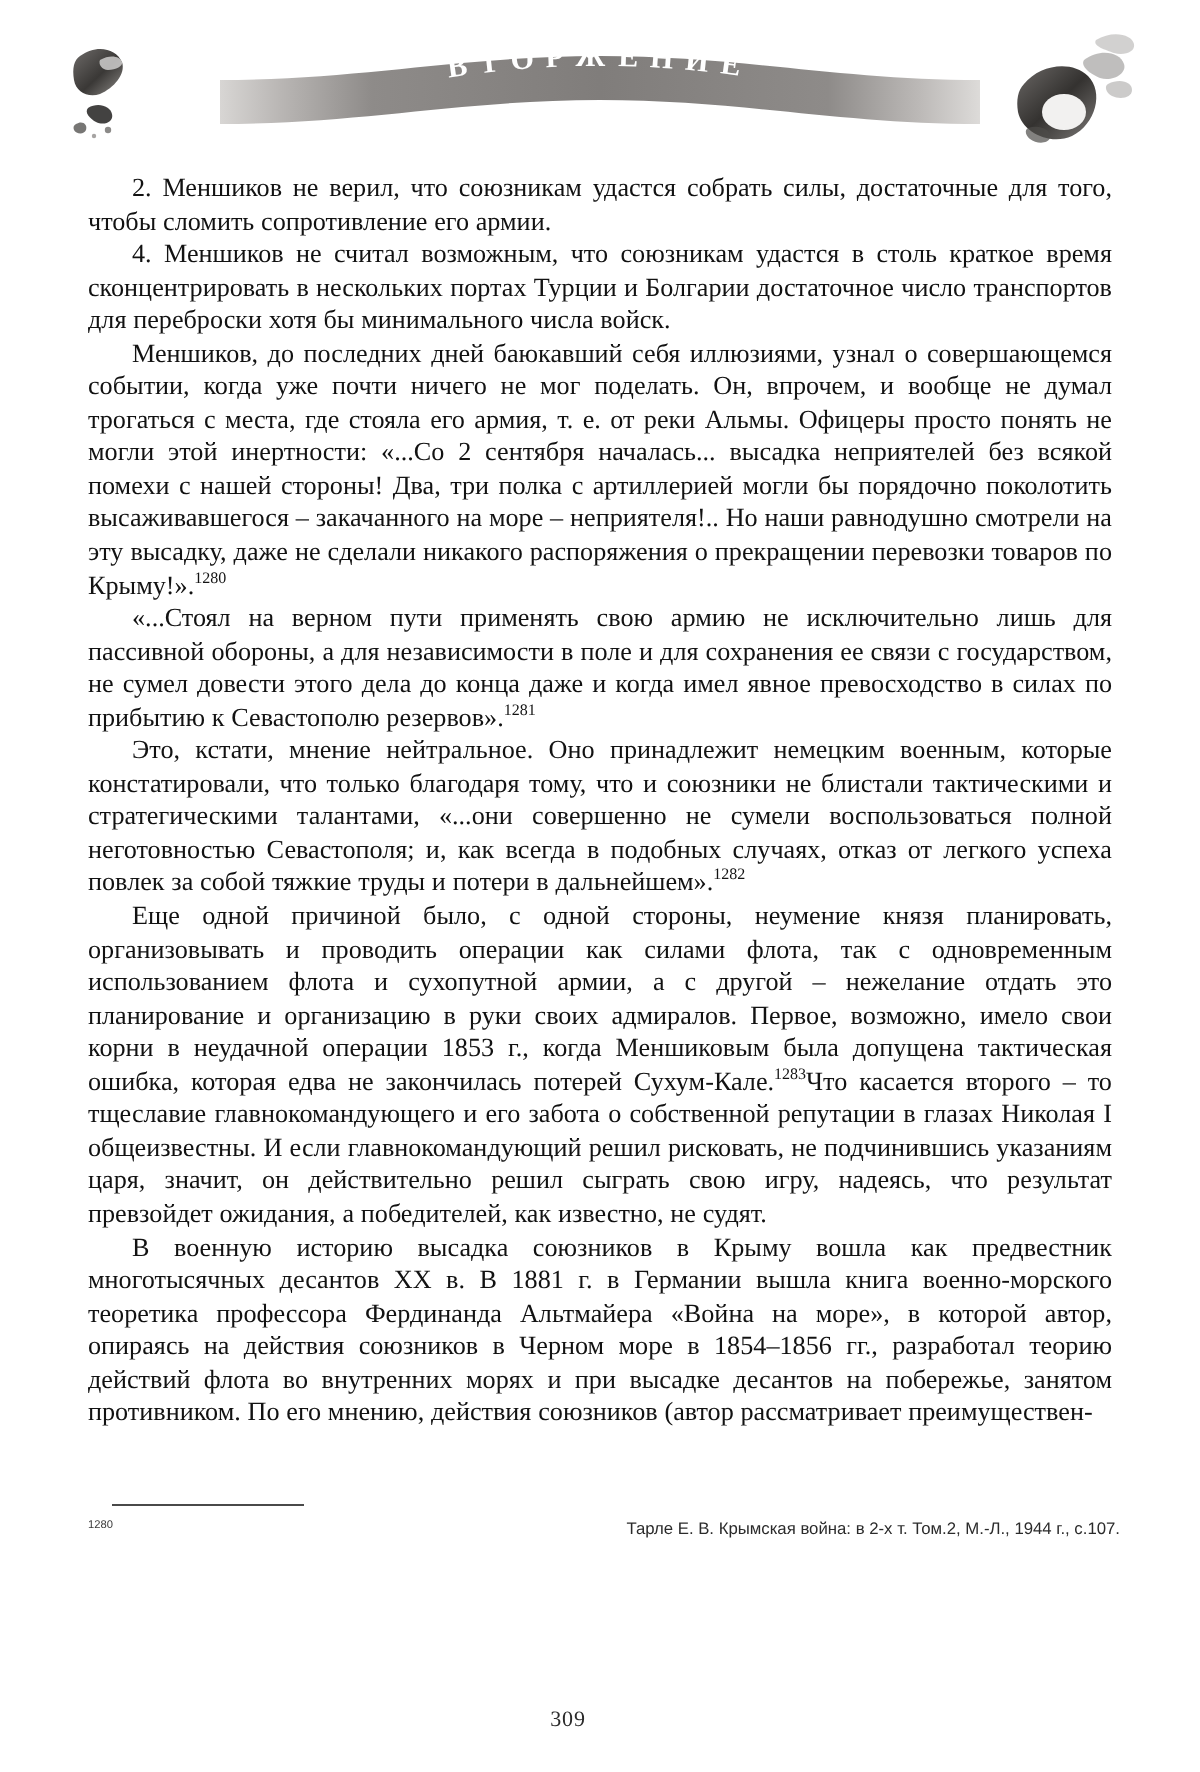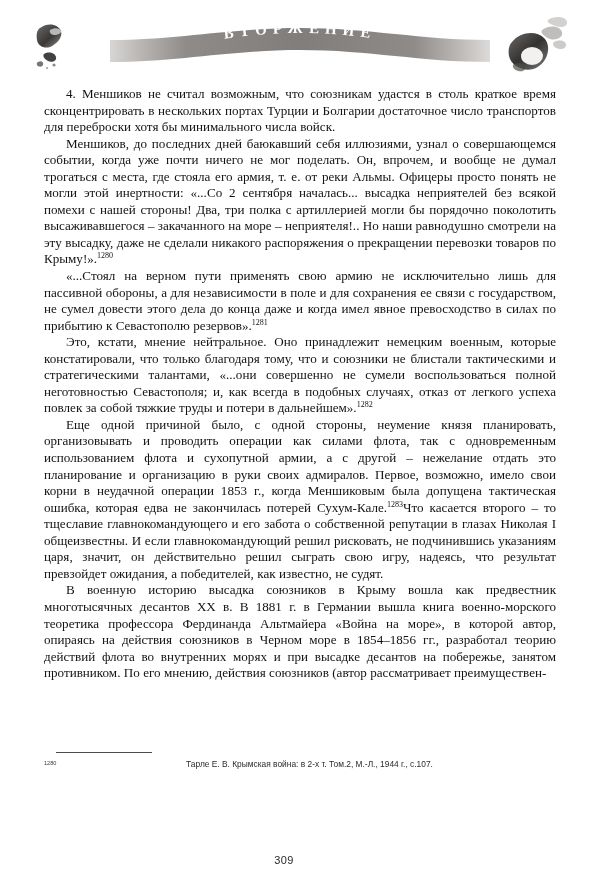--- a/index.html
+++ b/index.html
@@ -137,31 +137,31 @@
     width: 15px;
     font-size: 5.6px;
     line-height: 9px;
     padding-top: 0px;
     color: #3a3a3a;
     text-align: left;
   }
 
   .fn-text {
     flex: 1 1 auto;
-    text-align: center;
+    text-align: right;
   }
 
   
   .page-number {
     position: absolute;
     left: 0;
     top: 854px;
     width: 568px;
     text-align: center;
-    font-family: Liberation Sans, sans-serif;
+    font-family: Liberation Serif, serif;
     font-size: 11px;
     color: #2a2a2a;
     letter-spacing: 0.4px;
   }
 </style>
 </head>
 <body>
 
 <div class="page">
 
@@ -225,20 +225,21 @@
         <path d="M44 18 C52 12, 62 14, 64 20 C65.6 25, 58 29, 52 27 C47 25, 42 21, 44 18 Z" fill="#8b8886" opacity="0.55"></path>
         <path d="M50 8 C58 3, 68 5, 69 10 C69.8 14, 64 16, 59 14.5 C55 13, 48 11, 50 8 Z" fill="#a6a3a1" opacity="0.5"></path>
         <path d="M56 30 C62 27, 68 29, 68 33 C68 37, 62 38, 58 36 C55 34.5, 54 31, 56 30 Z" fill="#9a9795" opacity="0.5"></path>
         <path d="M16 52 C22 50, 28 53, 27 57 C26 60, 20 60, 17 57.5 C15 56, 14 53, 16 52 Z" fill="#4d4b49" opacity="0.7"></path>
       </svg>
     </div>
   </div>
 
   <div class="body-col">
 
+    <p class="para">2. Меншиков не верил, что союзникам удастся собрать силы, достаточные для того, чтобы сломить сопротивление его армии.</p>
 
     <p class="para">4. Меншиков не считал возможным, что союзникам удастся в столь краткое время сконцентрировать в нескольких портах Турции и Болгарии достаточное число транспортов для переброски хотя бы минимального числа войск.</p>
 
 
     <p class="para"><span>Меншиков, до последних дней баюкавший себя иллюзиями, узнал о совершающемся событии, когда уже почти ничего не мог поделать. Он, впрочем, и вообще не думал трогаться с места, где стояла его армия, т. е. от реки Альмы. Офицеры просто понять не могли этой инертности: «...Со 2 сентября началась... высадка неприятелей без всякой помехи с нашей стороны! Два, три полка с артиллерией могли бы порядочно поколотить высаживавшегося – закачанного на море – неприятеля!.. Но наши равнодушно смотрели на эту высадку, даже не сделали никакого распоряжения о прекращении перевозки товаров по Крыму!».</span><sup class="fn">1280</sup></p>
 
 
     <p class="para"><span>«...Стоял на верном пути применять свою армию не исключительно лишь для пассивной обороны, а для независимости в поле и для сохранения ее связи с государством, не сумел довести этого дела до конца даже и когда имел явное превосходство в силах по прибытию к Севастополю резервов».</span><sup class="fn">1281</sup></p>
 
     <p class="para"><span>Это, кстати, мнение нейтральное. Оно принадлежит немецким военным, которые констатировали, что только благодаря тому, что и союзники не блистали тактическими и стратегическими талантами, «...они совершенно не сумели воспользоваться полной неготовностью Севастополя; и, как всегда в подобных случаях, отказ от легкого успеха повлек за собой тяжкие труды и потери в дальнейшем».</span><sup class="fn">1282</sup></p>

